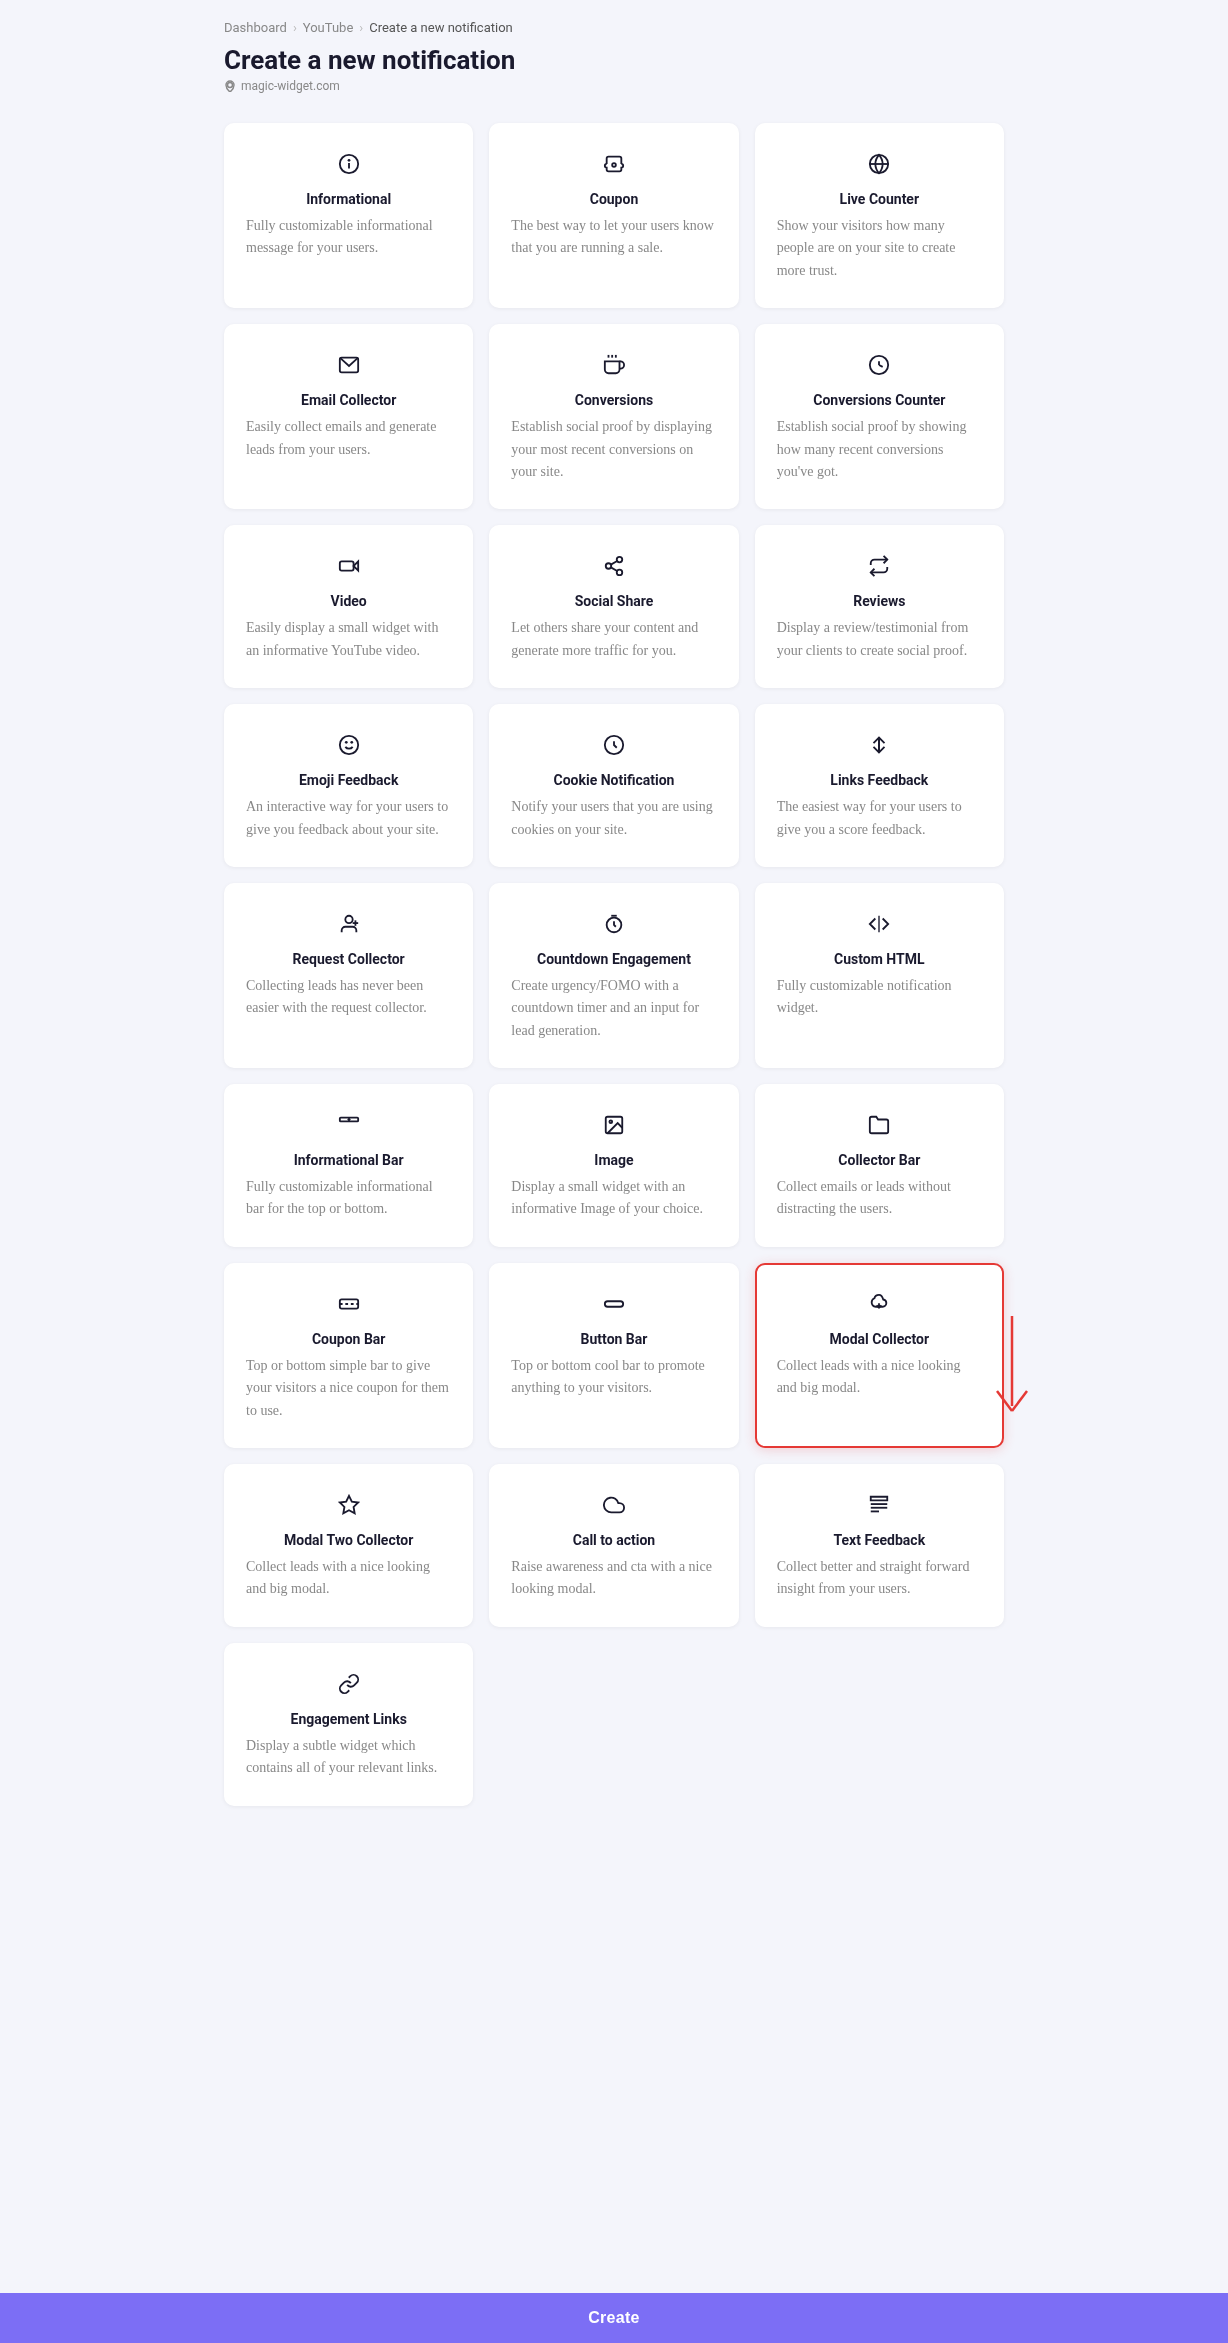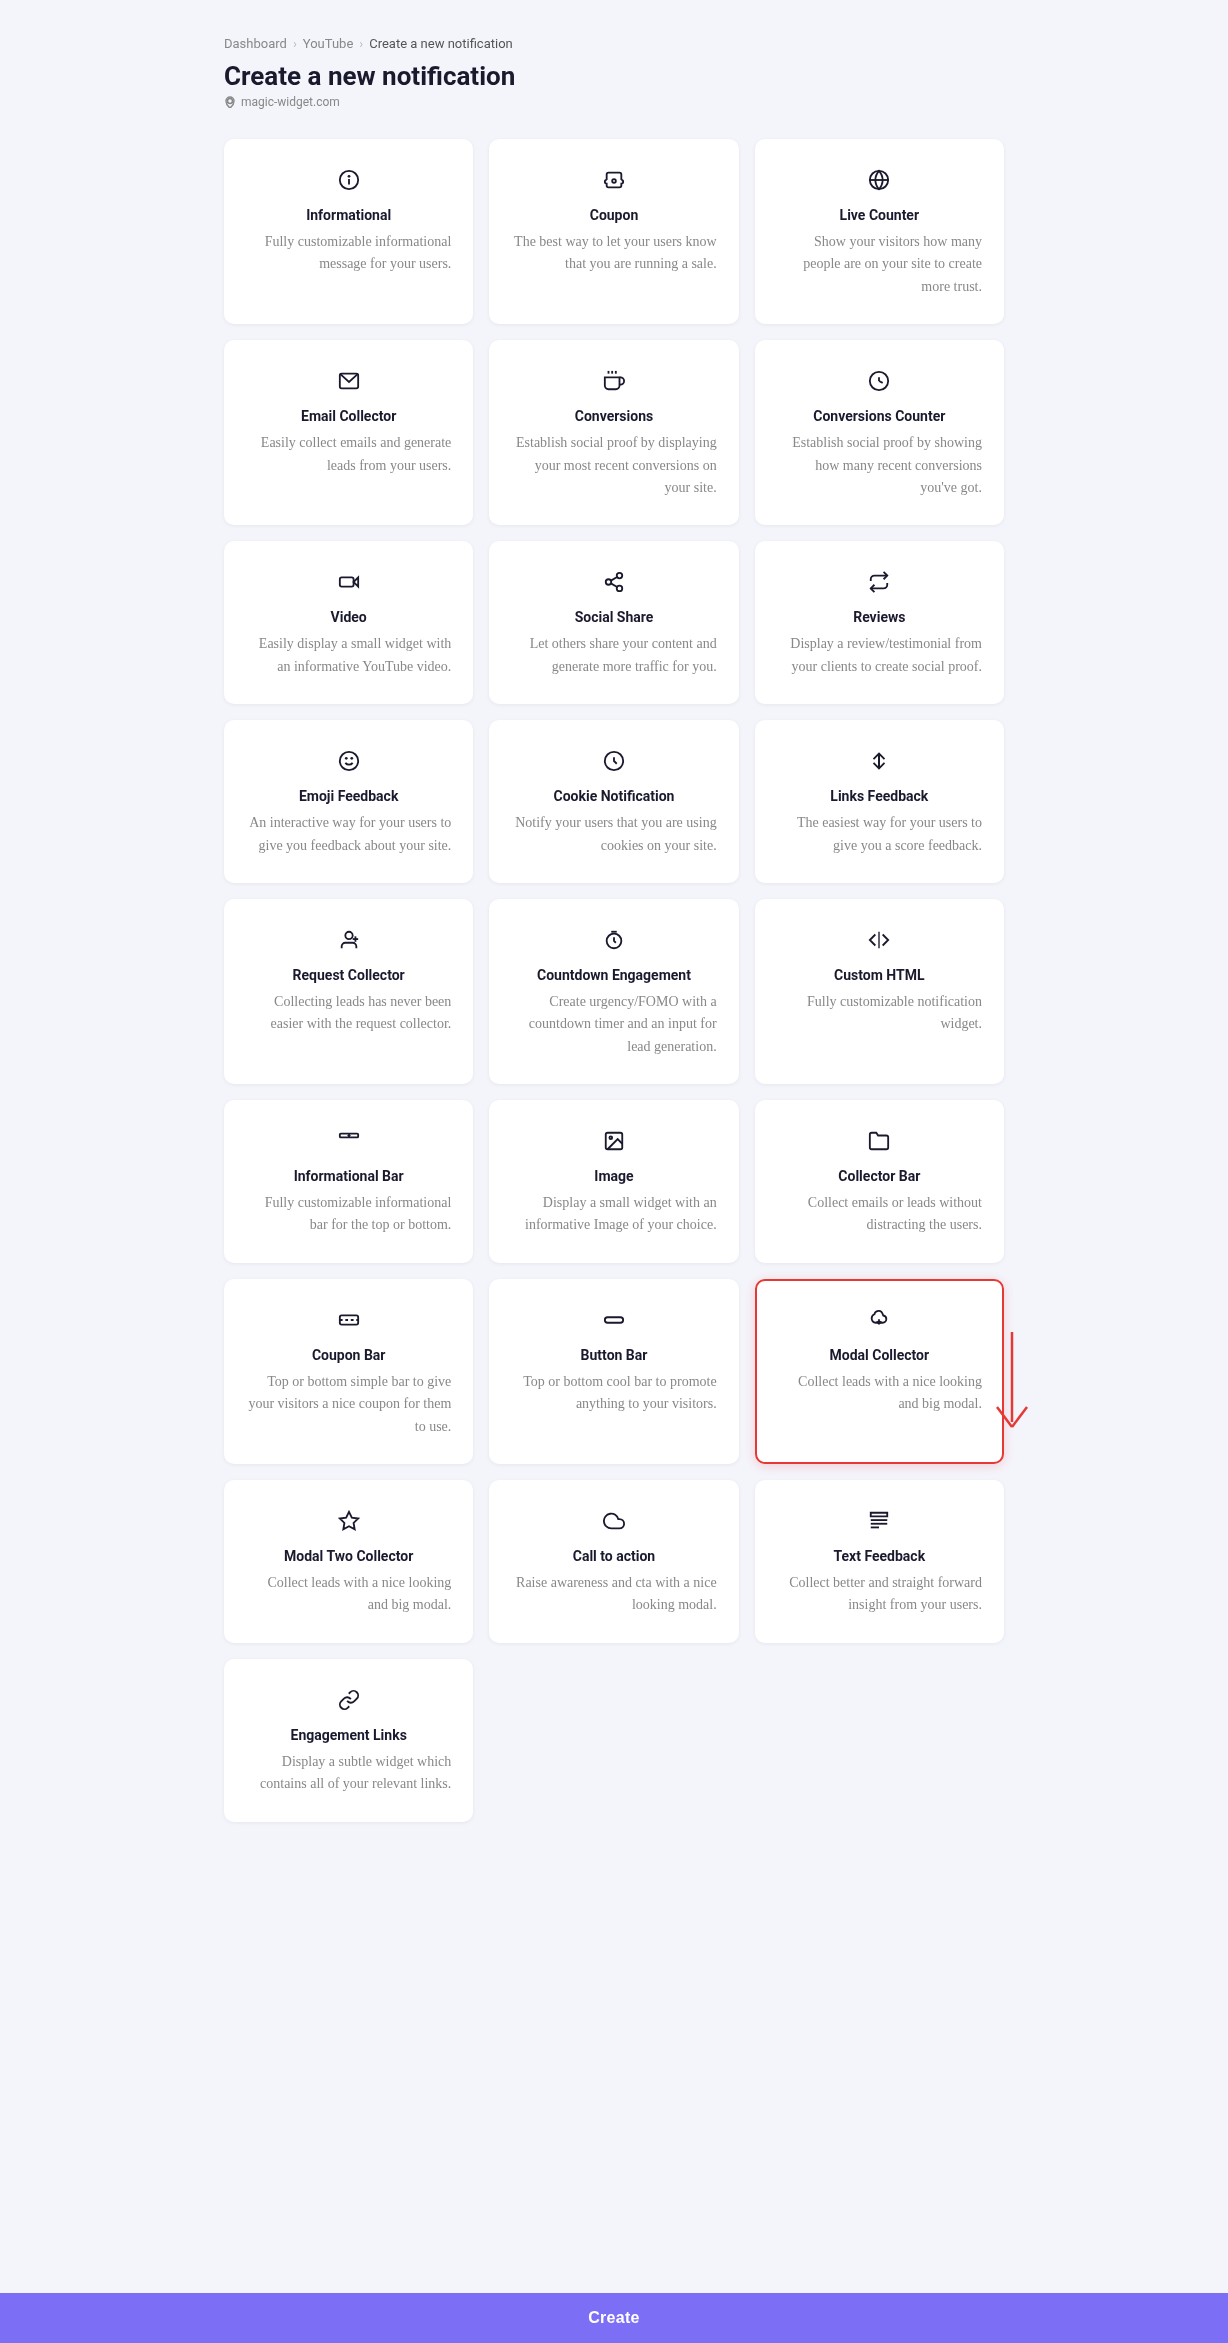--- a/index.html
+++ b/index.html
@@ -13,21 +13,21 @@
       max-width: 820px;
       margin: 0 auto;
       padding: 0 20px 100px;
     }
     .breadcrumb {
       display: flex;
       align-items: flex-end;
       gap: 6px;
       font-size: 13px;
       color: #888;
-      padding-top: 36px;
+      padding-top: 20px;
       margin-bottom: 10px;
     }
     .breadcrumb a { color: #888; text-decoration: none; }
     .breadcrumb .sep { color: #bbb; }
     .breadcrumb .current { color: #555; }
     .page-title {
       font-size: 26px;
       font-weight: 700;
       color: #1a1a2e;
       margin-bottom: 4px;
@@ -47,21 +47,21 @@
       gap: 16px;
       margin-top: 10px;
     }
     .card {
       background: #fff;
       border-radius: 10px;
       padding: 28px 20px 24px;
       display: flex;
       flex-direction: column;
       align-items: center;
-      text-align: right;
+      text-align: left;
       cursor: pointer;
       border: 2px solid transparent;
       transition: border-color 0.2s, box-shadow 0.2s;
       box-shadow: 0 1px 4px rgba(0,0,0,0.06);
     }
     .card.highlighted {
       border-color: #e53935;
       box-shadow: 0 2px 12px rgba(229,57,53,0.2);
     }
     .card-icon {

